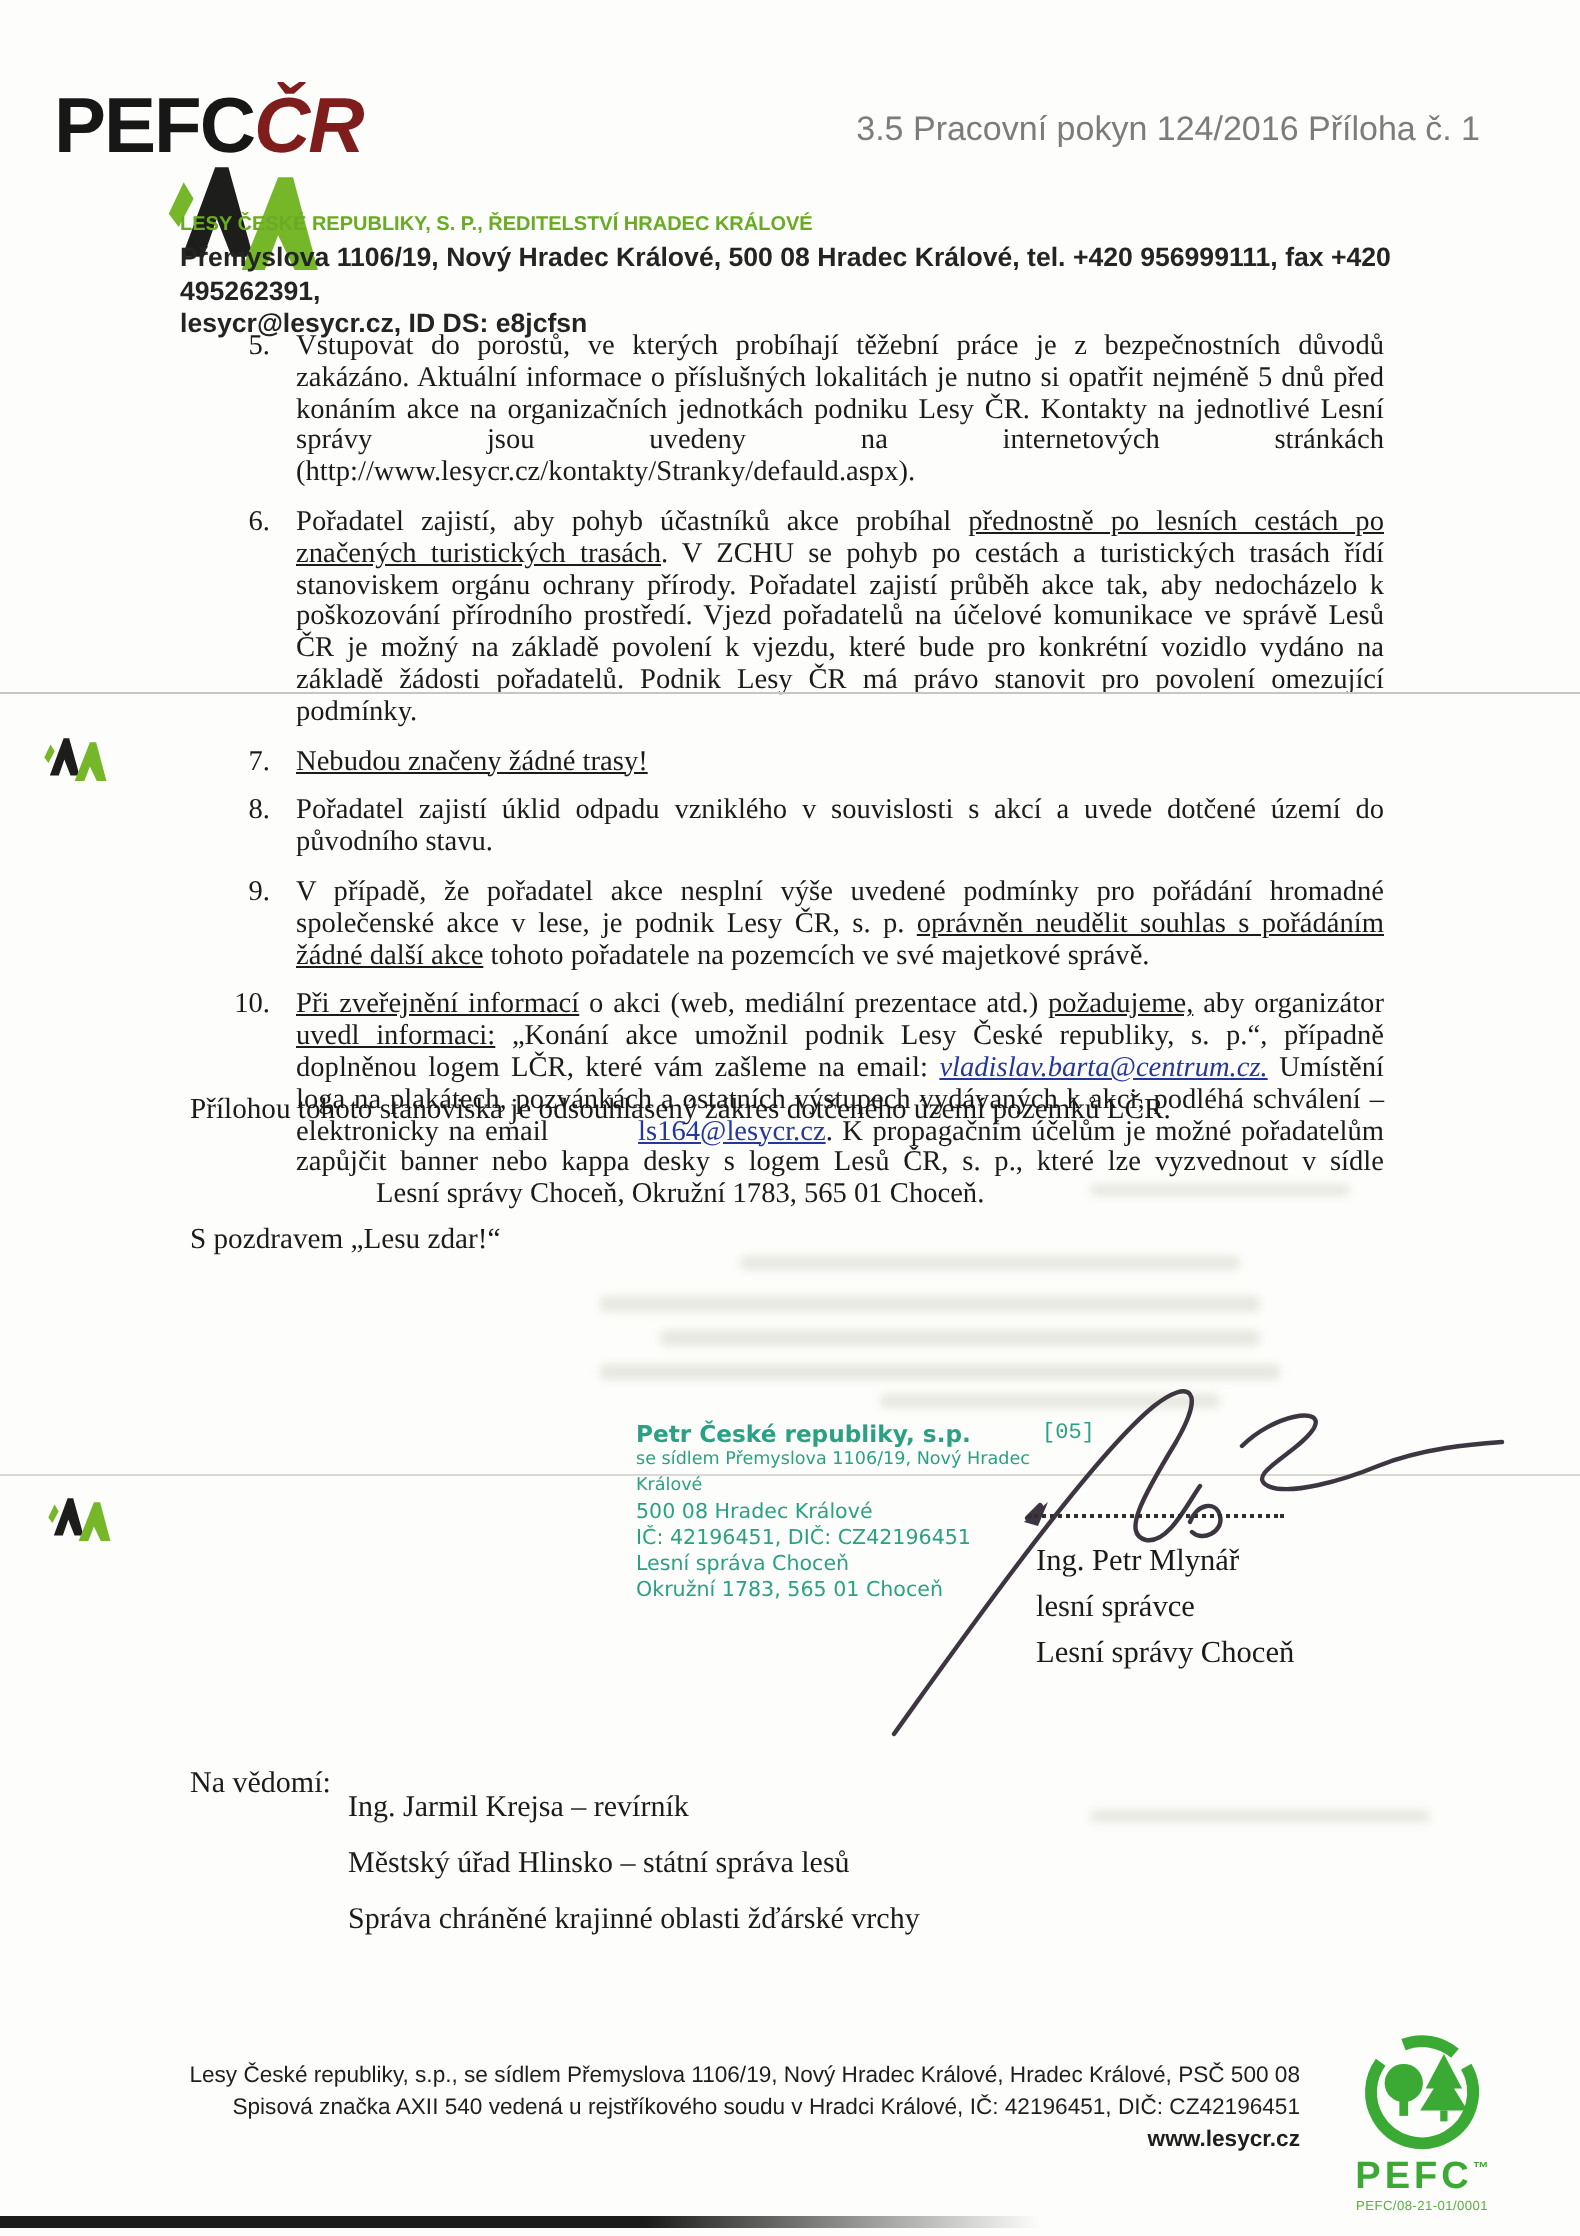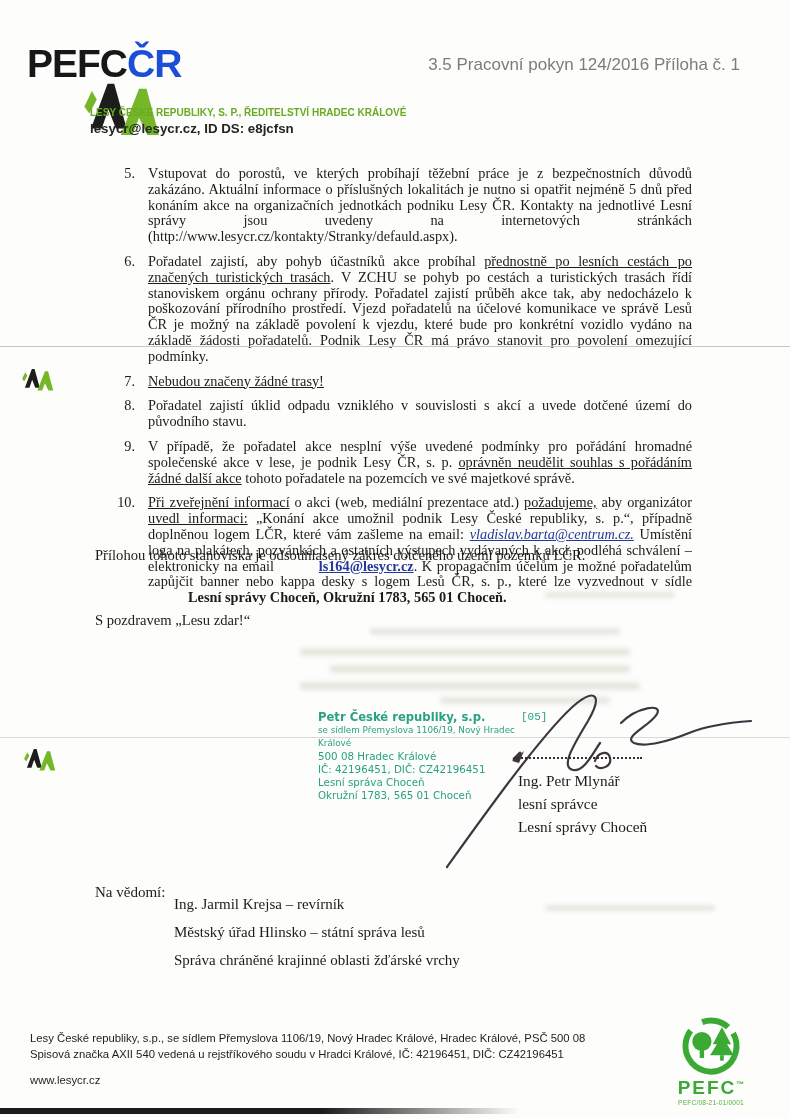--- a/index.html
+++ b/index.html
@@ -6,35 +6,35 @@
   .page{
     position:relative;width:790px;height:1118px;margin:0 auto;
     background:#fdfdfb;overflow:hidden;
     font-family:"Liberation Serif",serif;color:#1b1b1b;
   }
   
   .logo-words{position:absolute;left:27px;top:44px;
     font-family:"Liberation Sans",sans-serif;font-weight:bold;
     font-size:39px;letter-spacing:-1px;line-height:1;}
   .logo-black{color:#171717;}
-  .logo-green{color:#1d4ed8;}
+  .logo-green{color:#7f1d1d;font-style:italic;}
   .logo-arrows{position:absolute;left:74px;top:82px;width:92px;height:58px;}
   .doc-ref{position:absolute;right:50px;top:55px;
     font-family:"Liberation Sans",sans-serif;font-size:17px;color:#7c7c7c;}
   .org-block{position:absolute;left:90px;top:107px;width:660px;
     font-family:"Liberation Sans",sans-serif;font-weight:bold;}
   .org-line{font-size:10px;color:#69ab22;margin-bottom:3px;}
   .addr{font-size:13.3px;color:#242424;line-height:16.5px;}
   
   .list{position:absolute;left:112px;top:166px;width:580px;}
   .list-item{display:flex;margin-bottom:9px;font-size:14.3px;line-height:15.8px;}
   .num{flex:0 0 23px;text-align:right;margin-right:13px;}
   .itxt{flex:1;text-align:justify;}
   .u{text-decoration:underline;}
-  .b{font-weight:bold;margin-left:40px;}
+  .b{font-weight:normal;margin-left:40px;}
   .i{font-style:italic;}
   .em{color:#24379b;}
   
   .rule-a{position:absolute;left:0;top:346px;width:100%;height:1px;background:#c6c6c4;}
   .rule-b{position:absolute;left:0;top:737px;width:100%;height:1px;background:#d3d2cf;opacity:.85;}
   .smudge{position:absolute;background:rgba(140,150,122,.20);filter:blur(2px);border-radius:3px;}
   .bottom-bar{position:absolute;left:0;bottom:4px;height:6px;width:520px;
     background:linear-gradient(to right,#1c1c1c 62%,rgba(28,28,28,0));}
   
   .attachment{position:absolute;left:95px;top:547px;width:610px;font-size:14.6px;}
@@ -54,22 +54,22 @@
   
   .wm{position:absolute;width:38px;height:25px;}
   .wm1{left:18px;top:368px;}
   .wm2{left:20px;top:748px;}
   
   .cc-label{position:absolute;left:95px;top:884px;font-size:15px;}
   .cc-entries{position:absolute;left:174px;top:884px;font-size:15px;margin-top:12px;}
   .cc-entries div{margin-bottom:11px;}
   
   .footer{position:absolute;left:30px;top:1031px;width:620px;
-    font-family:"Liberation Sans",sans-serif;font-size:11.3px;color:#1e1e1e;line-height:15.5px;}
-  .footer-site{font-weight:normal;margin-top:11px;}
+    font-family:"Liberation Sans",sans-serif;font-size:11.3px;color:#1e1e1e;line-height:15.5px;text-align:right;}
+  .footer-site{font-weight:bold;margin-top:1px;}
   
   .pefc{position:absolute;left:668px;top:1016px;width:86px;text-align:center;
     font-family:"Liberation Sans",sans-serif;color:#3aaa35;}
   .pefc-word{font-weight:bold;font-size:19px;letter-spacing:2px;line-height:1;margin-top:-4px;}
   .pefc-tm{font-size:8px;vertical-align:super;letter-spacing:0;}
   .pefc-cert{font-size:6.6px;letter-spacing:.2px;margin-top:2px;color:#56b33e;}
 </style>
 </head>
 <body>
 
@@ -89,20 +89,21 @@
     <span class="logo-black">PEFC</span><span class="logo-green">ČR</span>
   </div>
   <svg class="logo-arrows">
       <use href="#lcr-arrows"></use>
     </svg>
 
   <div class="doc-ref">3.5 Pracovní pokyn 124/2016 Příloha č. 1</div>
 
   <div class="org-block">
     <div class="org-line">LESY ČESKÉ REPUBLIKY, S. P., ŘEDITELSTVÍ HRADEC KRÁLOVÉ</div>
+    <div class="addr">Přemyslova 1106/19, Nový Hradec Králové, 500 08 Hradec Králové,  tel. +420 956999111,  fax +420 495262391,</div>
     <div class="addr">lesycr@lesycr.cz, ID DS: e8jcfsn</div>
   </div>
 
   <div class="list">
     <div class="list-item">
       <span class="num">5.</span>
       <div class="itxt"><span>Vstupovat do porostů, ve kterých probíhají těžební práce je z bezpečnostních důvodů zakázáno. Aktuální informace o příslušných lokalitách je nutno si opatřit nejméně 5 dnů před konáním akce na organizačních jednotkách podniku Lesy ČR. Kontakty na jednotlivé Lesní správy jsou uvedeny na internetových stránkách (http://www.lesycr.cz/kontakty/Stranky/defauld.aspx).</span></div>
     </div>
     <div class="list-item">
       <span class="num">6.</span>

